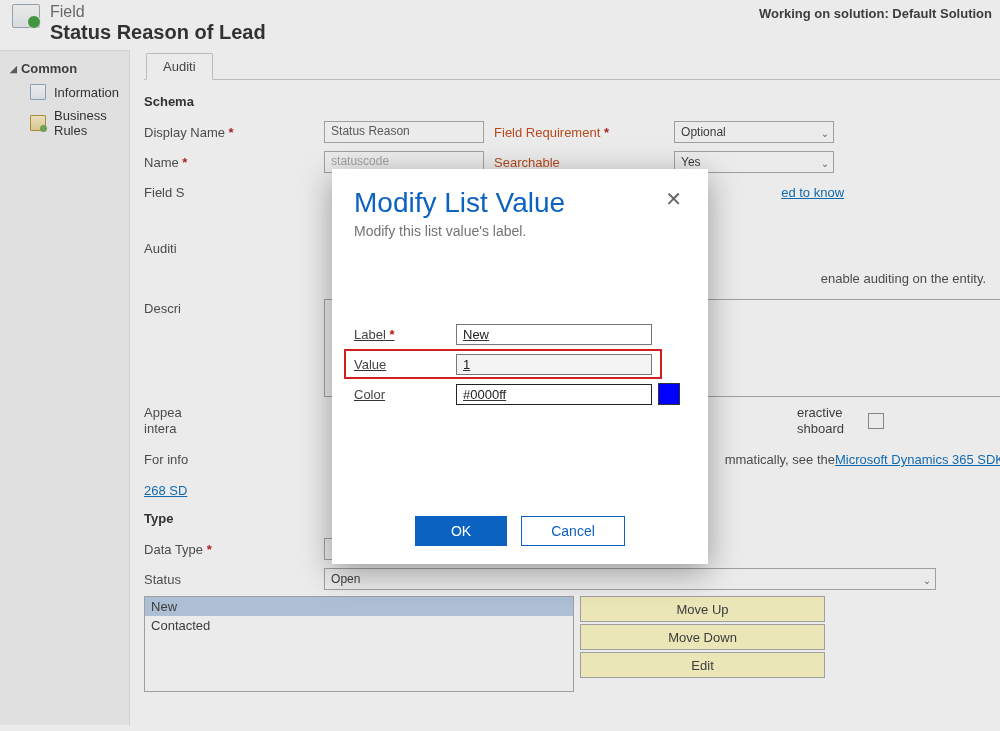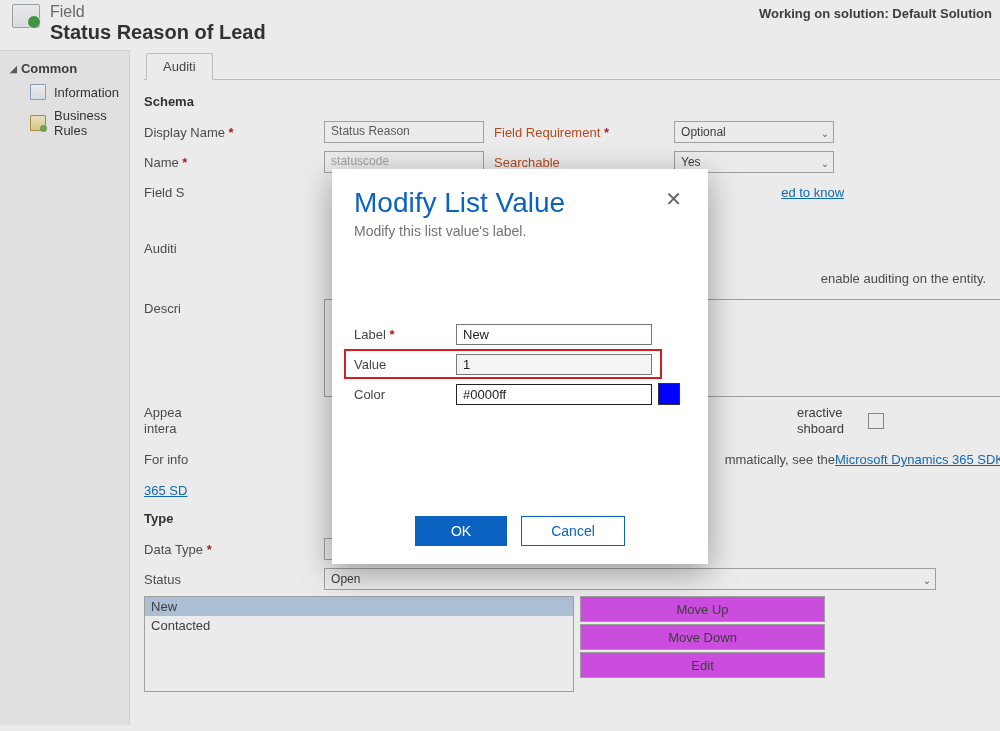--- a/index.html
+++ b/index.html
@@ -77,21 +77,21 @@
     width: 680px; height: 98px; background:#fff; border:1px solid #a6a6a6;
   }
   .checkbox-box { width:16px; height:16px; border:1px solid #888; background:#fff; display:inline-block; }
   .listbox {
     width: 430px; height: 96px; background:#fff; border:1px solid #a6a6a6;
   }
   .list-item { padding: 2px 6px; font-size: 13px; }
   .list-item.sel { background:#b7cce5; }
   .side-buttons { width: 245px; margin-left: 6px; display:flex; flex-direction:column; gap:2px; }
   .side-buttons button {
-    height: 26px; border:1px solid #a6a6a6; background:#d946ef; font-size:13px; color:#333; cursor:pointer;
+    height: 26px; border:1px solid #a6a6a6; background:#fef9c3; font-size:13px; color:#333; cursor:pointer;
   }
 
   
   .dim-overlay {
     position:absolute; inset:0;
     background: rgba(120,120,120,0.15);
     pointer-events:none;
     z-index: 5;
   }
 
@@ -103,21 +103,21 @@
     background:#fff;
     box-shadow: 0 8px 30px rgba(0,0,0,0.35);
     z-index: 10;
     display:flex; flex-direction:column;
     padding-bottom: 12px;
   }
   .modal-head { padding: 18px 22px 4px 22px; display:flex; align-items:flex-start; }
   .modal-title { color:#0b62c1; font-size: 28px; font-weight: 400; flex:1 1 auto; }
   .modal-close { font-size: 20px; color:#666; cursor:pointer; padding: 2px 4px; line-height: 20px;}
   .modal-sub { padding: 0 22px 0 22px; color:#737373; font-size: 14px; }
-  .modal-body { padding: 80px 22px 0 22px; }
+  .modal-body { padding: 80px 22px 0 22px; text-decoration: underline; }
   .mrow { display:flex; align-items:center; height: 30px; }
   .mlbl { width: 102px; color:#444; }
   .minput { width: 196px; height: 21px; border:1px solid #777; padding: 1px 6px; font-size: 13px; background:#fff; color:#222; outline:none; }
   .highlight-box {
     position:absolute; border:2px solid #d02020;
     left: 344px; top: 349px; width: 318px; height: 30px;
     z-index: 15; pointer-events:none;
   }
   .color-sw { width:22px; height:22px; background:#0000ff; border:1px solid #333; margin-left:6px; cursor:pointer;}
   .modal-foot { margin-top:auto; display:flex; justify-content:center; gap:14px; padding: 0 22px 6px 22px;}
@@ -232,21 +232,21 @@
       </div>
 
       <div class="form-row info-text" style="margin-top:8px;">
         <span>For info</span>
         <div style="flex:1 1 auto"></div>
         <span>mmatically, see the </span>
         <span class="linklike">Microsoft Dynamics 365 SDK</span>
         <div style="width:10px;"></div>
       </div>
       <div class="form-row">
-        <span class="linklike">365 SD</span>
+        <span class="linklike">268 SD</span>
       </div>
 
       <div class="section-title" style="margin-top:6px;">Type</div>
 
       <div class="form-row">
         <div class="lbl req">Data Type</div>
         <div class="select wide-select-type" style="color:#888;">
           <span>Status Reason</span>
           <span class="caret">⌄</span>
         </div>

